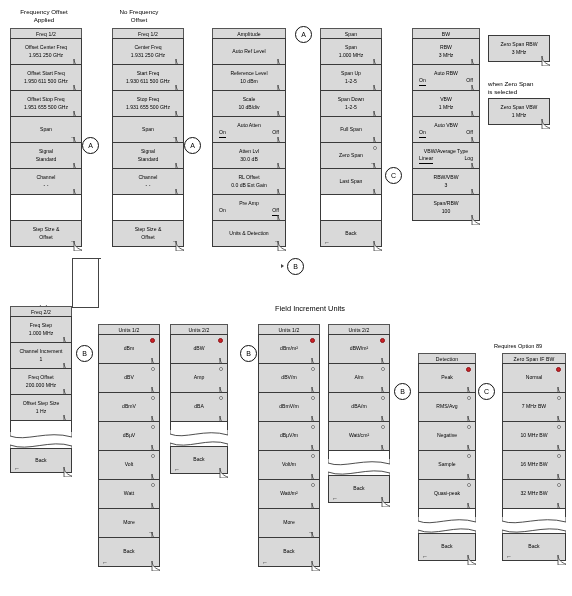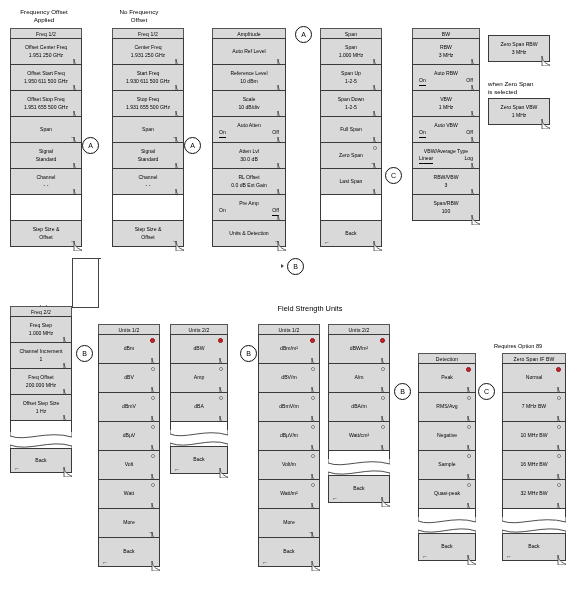--- a/index.html
+++ b/index.html
@@ -90,21 +90,21 @@
   .arrowhead.left{border-left:0;border-right:3.4px solid #444;
     border-top:2.2px solid transparent;border-bottom:2.2px solid transparent;}
 </style>
 </head>
 <body>
 
 <div class="stage">
 
   <div class="lbl" style="left:5px;top:8px;width:78px;" id="h-foa">Frequency Offset<br>Applied</div>
   <div class="lbl" style="left:100px;top:8px;width:78px;" id="h-nfo">No Frequency<br>Offset</div>
-  <div class="lbl big" style="left:250px;top:305px;width:120px;" id="h-fsu">Field Strength Units</div>
+  <div class="lbl big" style="left:250px;top:305px;width:120px;" id="h-fsu">Field Increment Units</div>
   <div class="lbl left" style="left:488px;top:80px;width:80px;" id="h-wzs">when Zero Span<br>is selected</div>
   <div class="lbl left" style="left:494px;top:342px;width:80px;font-size:5.6px;" id="h-ro89">Requires Option 89</div>
 
   <div class="bubble" style="left:82px;top:137px;">A</div>
   <div class="arrowhead" style="left:76px;top:142.5px;"></div>
 
   <div class="bubble" style="left:184px;top:137px;">A</div>
   <div class="arrowhead" style="left:178px;top:142.5px;"></div>
 
   <div class="bubble" style="left:295px;top:26px;">A</div>

